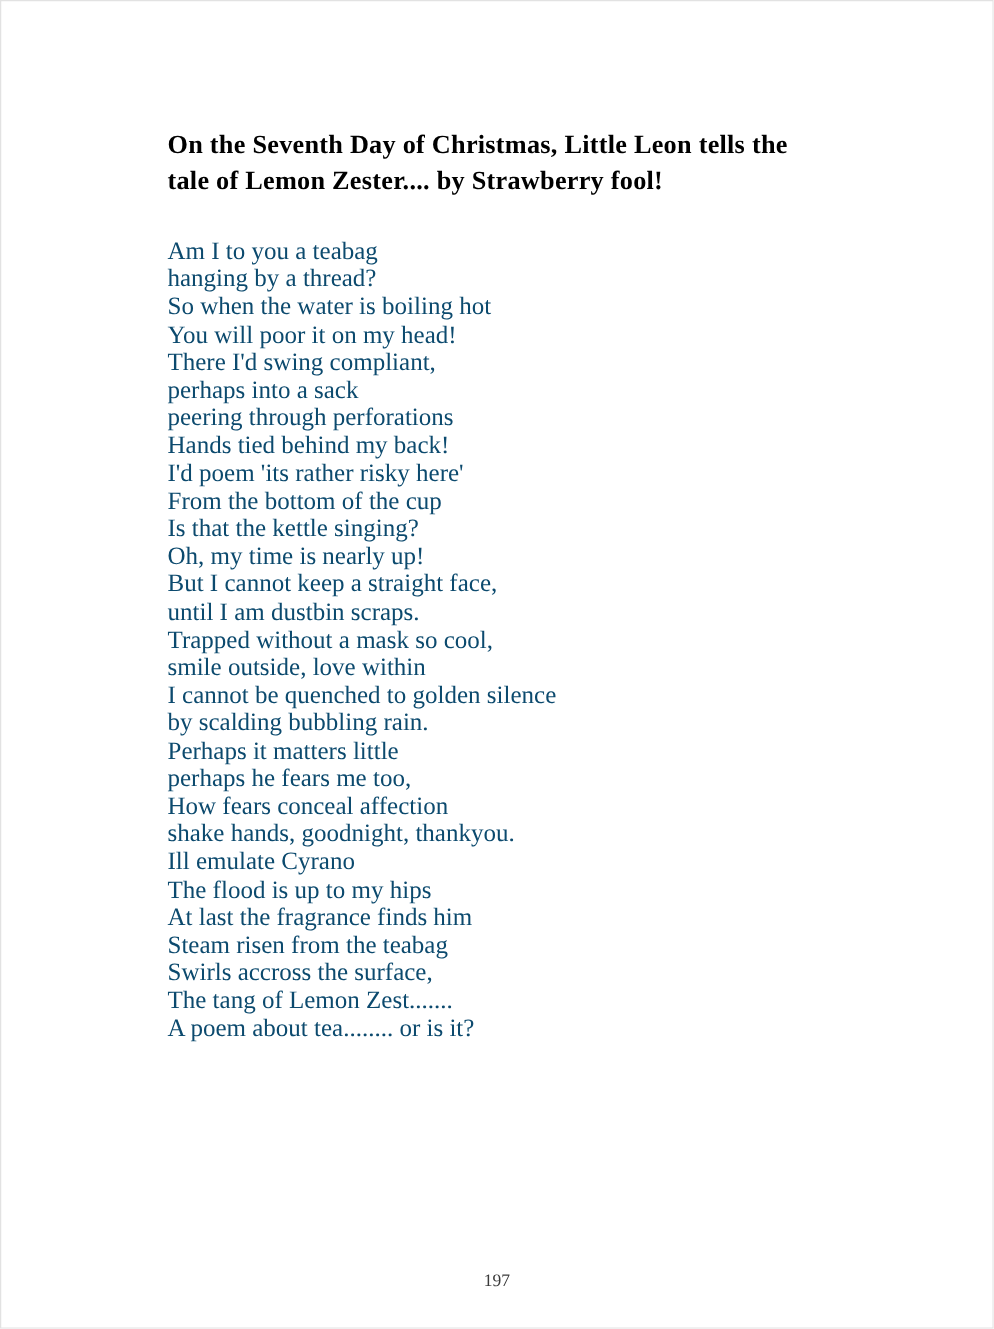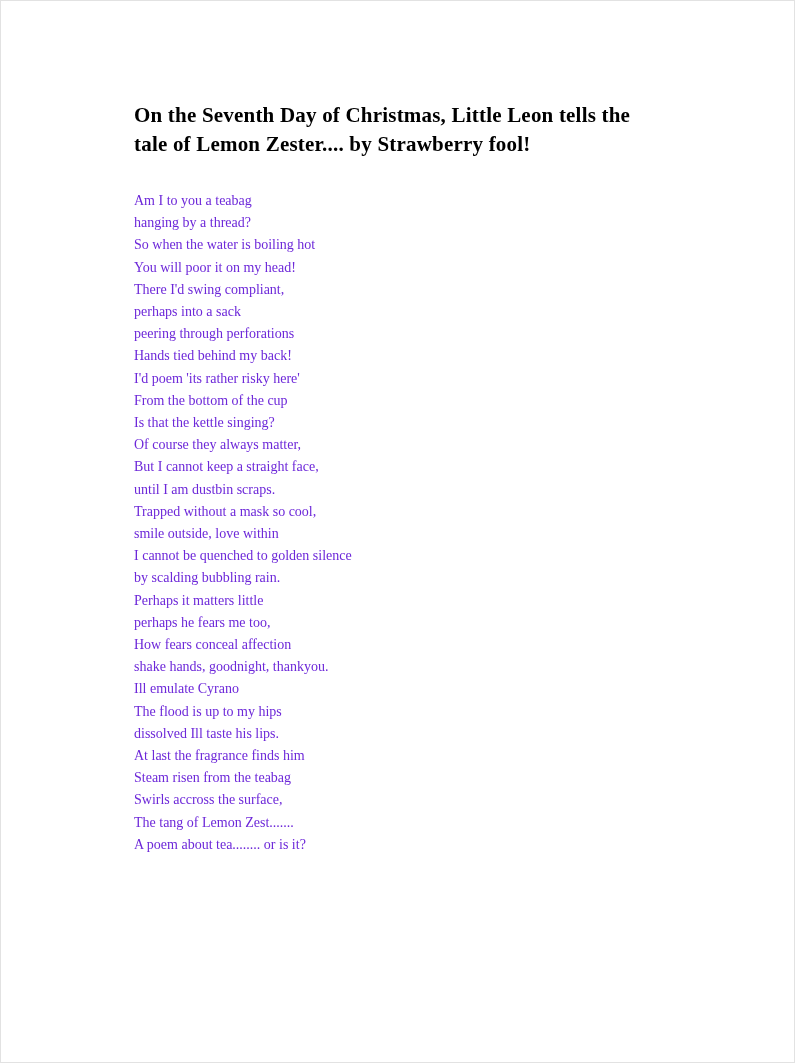--- a/index.html
+++ b/index.html
@@ -31,24 +31,24 @@
     font-size: 21px;
     line-height: 29px;
     font-weight: bold;
     color: #000000;
     letter-spacing: 0.2px;
   }
   .poem {
     margin-top: 31px;
   }
   .poem-line {
-    font-size: 14px;
+    font-size: 20px;
     line-height: 22.2px;
     white-space: nowrap;
-    color: #6d28d9;
+    color: #0c4a6e;
   }
   .page-number {
     position: absolute;
     bottom: 28px;
     left: 0;
     width: 100%;
     text-align: center;
     font-size: 14px;
     color: #3a3a3a;
   }
@@ -64,34 +64,34 @@
         <div class="poem-line">hanging by a thread?</div>
         <div class="poem-line">So when the water is boiling hot</div>
         <div class="poem-line">You will poor it on my head!</div>
         <div class="poem-line">There I'd swing compliant,</div>
         <div class="poem-line">perhaps into a sack</div>
         <div class="poem-line">peering through perforations</div>
         <div class="poem-line">Hands tied behind my back!</div>
         <div class="poem-line">I'd poem 'its rather risky here'</div>
         <div class="poem-line">From the bottom of the cup</div>
         <div class="poem-line">Is that the kettle singing?</div>
-        <div class="poem-line">Of course they always matter,</div>
+        <div class="poem-line">Oh, my time is nearly up!</div>
         <div class="poem-line">But I cannot keep a straight face,</div>
         <div class="poem-line">until I am dustbin scraps.</div>
         <div class="poem-line">Trapped without a mask so cool,</div>
         <div class="poem-line">smile outside, love within</div>
         <div class="poem-line">I cannot be quenched to golden silence</div>
         <div class="poem-line">by scalding bubbling rain.</div>
         <div class="poem-line">Perhaps it matters little</div>
         <div class="poem-line">perhaps he fears me too,</div>
         <div class="poem-line">How fears conceal affection</div>
         <div class="poem-line">shake hands, goodnight, thankyou.</div>
         <div class="poem-line">Ill emulate Cyrano</div>
         <div class="poem-line">The flood is up to my hips</div>
-        <div class="poem-line">dissolved Ill taste his lips.</div>
         <div class="poem-line">At last the fragrance finds him</div>
         <div class="poem-line">Steam risen from the teabag</div>
         <div class="poem-line">Swirls accross the surface,</div>
         <div class="poem-line">The tang of Lemon Zest.......</div>
         <div class="poem-line">A poem about tea........ or is it?</div>
       </div>
   </div>
+  <div class="page-number">197</div>
 </div>
 
 </body></html>

